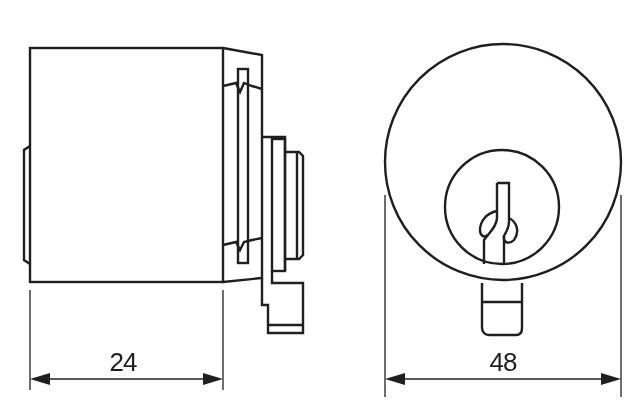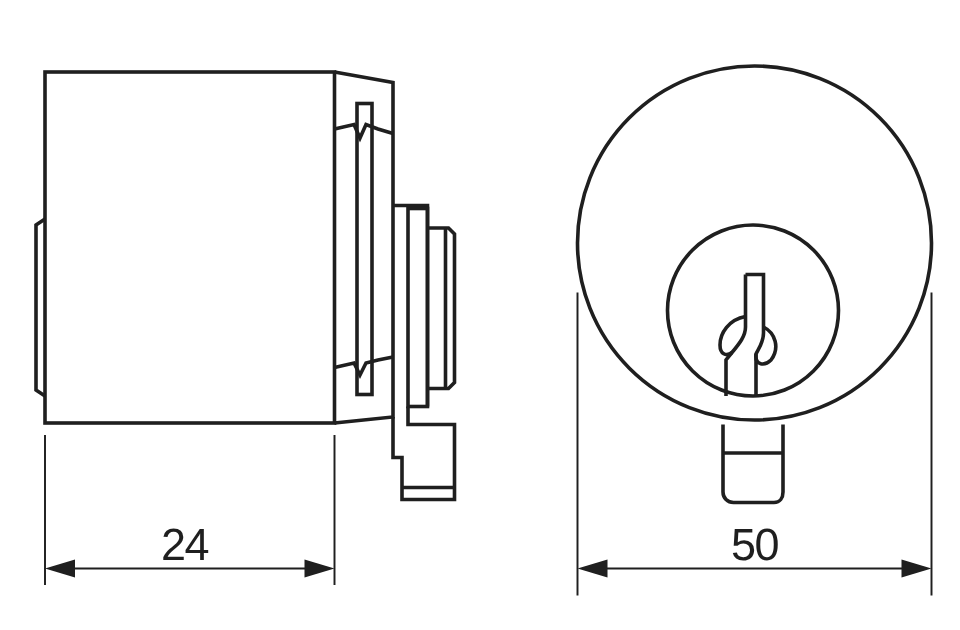--- a/index.html
+++ b/index.html
@@ -2,21 +2,21 @@
 <html><head>
   <meta charset="utf-8">
   <style>
     html, body { margin: 0; padding: 0; background: #ffffff; }
     body { width: 640px; height: 420px; overflow: hidden; position: relative; }
     #stage { position: absolute; left: 0; top: 0; width: 640px; height: 420px; }
     svg { display: block; }
     .dim-label {
       position: absolute;
       font-family: "Liberation Sans", sans-serif;
-      font-size: 30px;
+      font-size: 26px;
       color: #1f1f1f;
       letter-spacing: -1px;
       transform: translateX(-50%);
       line-height: 1;
     }
   </style>
 </head>
 <body>
 
 <div id="stage">
@@ -73,14 +73,14 @@
         <line x1="385" y1="195" x2="385" y2="397"></line>
         <line x1="621" y1="195" x2="621" y2="397"></line>
         <line x1="399" y1="379" x2="607" y2="379"></line>
         <path d="M385,379 L405,373 L405,385 Z" stroke="none"></path>
         <path d="M621,379 L601,373 L601,385 Z" stroke="none"></path>
       </g>
     </g>
   </svg>
 
   <div class="dim-label" style="left:123px; top:349px;">24</div>
-  <div class="dim-label" style="left:503px; top:349px;">50</div>
+  <div class="dim-label" style="left:503px; top:349px;">48</div>
 </div>
 
 </body></html>

